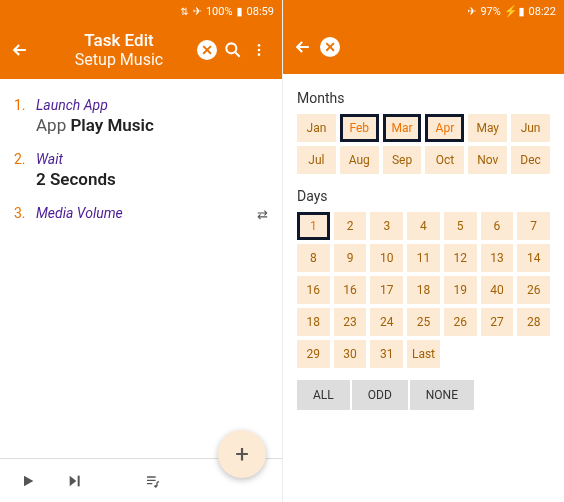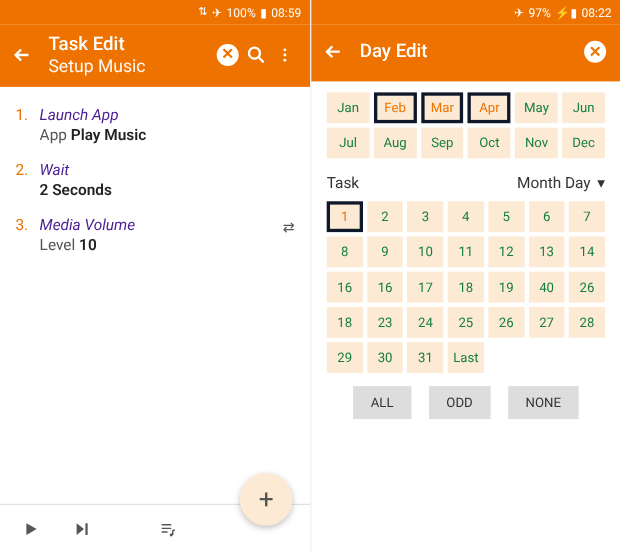--- a/index.html
+++ b/index.html
@@ -1,47 +1,47 @@
 <!DOCTYPE html>
 <html><head>
 <meta charset="utf-8">
 <style>
   * { box-sizing: border-box; margin: 0; padding: 0; }
   body { font-family: Roboto, -apple-system, sans-serif; background: #fff; display: flex; }
   .phone { width: 282px; height: 502px; background: #fff; display: flex; flex-direction: column; position: relative; }
   .phone + .phone { border-left: 1px solid #eee; }
   .statusbar { height: 22px; background: #ee7200; color: #fff; display: flex; align-items: center; justify-content: flex-end; padding: 0 8px; font-size: 11px; gap: 4px; }
   .statusbar .wifi { font-size: 10px; }
-  .appbar { background: #ee7200; color: #fff; display: flex; align-items: center; padding: 8px 10px 10px 10px; min-height: 52px; }
+  .appbar { background: #ee7200; color: #fff; display: flex; align-items: center; padding: 8px 10px 10px 10px; min-height: 52px; text-align: center; }
   .appbar .back { width: 24px; cursor: pointer; }
   .appbar .titles { flex: 1; margin-left: 10px; }
   .appbar .title { font-size: 17px; font-weight: 500; }
   .appbar .subtitle { font-size: 16px; opacity: .95; }
   .appbar .act { width: 26px; display: flex; align-items: center; justify-content: center; cursor: pointer; }
   .clearcircle { width: 20px; height: 20px; border-radius: 50%; background: #fff; color: #ee7200; display: flex; align-items: center; justify-content: center; font-size: 14px; font-weight: bold; }
   .content { flex: 1; overflow: hidden; padding: 10px 14px; }
   .taskitem { display: flex; padding: 8px 0; position: relative; }
   .tasknum { color: #ee7200; width: 22px; font-size: 14px; }
   .tasktxt .name { font-size: 14px; color: #4c1d95; font-style: italic; }
-  .tasktxt .detail { font-size: 14px; color: #555; margin-top: 2px; }
+  .tasktxt .detail { font-size: 17px; color: #555; margin-top: 2px; }
   .tasktxt .detail b { color: #222; font-weight: 600; }
   .swap { position: absolute; right: 0; top: 10px; color: #555; font-size: 13px; }
   .bottombar { height: 44px; border-top: 1px solid #ddd; display: flex; align-items: center; padding: 0 20px; gap: 30px; }
   .bottombar .icon { color: #555; cursor: pointer; }
   .bottombar .spacer { flex: 1; }
   .fab { position: absolute; bottom: 24px; right: 16px; width: 48px; height: 48px; border-radius: 50%; background: #fdead4; display: flex; align-items: center; justify-content: center; font-size: 24px; color: #555; box-shadow: 0 2px 6px rgba(0,0,0,.25); cursor: pointer; }
 
   .secthdr { font-size: 14px; color: #333; margin: 6px 0 8px 0; display: flex; align-items: center; }
   .secthdr .right { margin-left: auto; display: flex; align-items: center; gap: 6px; cursor: pointer; }
   .grid { display: grid; gap: 4px; }
   .grid.m { grid-template-columns: repeat(6, 1fr); }
   .grid.d { grid-template-columns: repeat(7, 1fr); margin-bottom: 12px; }
-  .cell { background: #fdead4; height: 28px; display: flex; align-items: center; justify-content: center; font-size: 12px; color: #15803d; cursor: pointer; border: 1px solid transparent; }
+  .cell { background: #fdead4; height: 28px; display: flex; align-items: center; justify-content: center; font-size: 12px; color: #a16207; cursor: pointer; border: 1px solid transparent; }
   .cell.sel { border: 3px solid #0f172a; color: #ee7200; }
-  .btnrow { display: flex; gap: 16px; justify-content: center; }
+  .btnrow { display: flex; gap: 2px; }
   .btn { background: #ddd; padding: 8px 16px; font-size: 12px; color: #333; cursor: pointer; }
   svg { display: block; }
 </style>
 </head>
 <body>
 
 <div class="phone">
   <div class="statusbar">
     <span class="wifi">⇅</span>
     <span>✈</span>
@@ -88,21 +88,20 @@
         <div class="tasknum">2.</div>
         <div class="tasktxt">
           <div class="name">Wait</div>
           <div class="detail"><b>2 Seconds</b></div>
         </div>
       </div>
       <div class="taskitem">
         <div class="tasknum">3.</div>
         <div class="tasktxt">
           <div class="name">Media Volume</div>
-          <div class="detail"><span>Level</span> <b>10</b></div>
         </div>
         <div class="swap">⇄</div>
       </div>
     </div>
   <div class="fab">+</div>
   <div class="bottombar">
     <div class="icon">
         <svg width="16" height="16" viewBox="0 0 24 24" fill="#555">
           <path d="M6 4l14 8-14 8z"></path>
         </svg>
@@ -131,48 +130,44 @@
     <span>97%</span>
     <span>⚡▮</span>
     <span>08:22</span>
   </div>
   <div class="appbar">
     <div class="back">
       <svg width="20" height="20" viewBox="0 0 24 24" fill="none" stroke="#fff" stroke-width="2.5">
           <path d="M19 12H5M11 18l-6-6 6-6"></path>
         </svg>
     </div>
-    <div class="titles">
-      <div class="title">Day Edit</div>
-    </div>
     <div class="act">
         <div class="clearcircle">✕</div>
       </div>
   </div>
   <div class="content">
+    <div class="secthdr">
+        <span>Months</span>
+      </div>
     <div class="grid m" id="months">
         <div class="cell">Jan</div>
         <div class="cell sel">Feb</div>
         <div class="cell sel">Mar</div>
         <div class="cell sel">Apr</div>
         <div class="cell">May</div>
         <div class="cell">Jun</div>
         <div class="cell">Jul</div>
         <div class="cell">Aug</div>
         <div class="cell">Sep</div>
         <div class="cell">Oct</div>
         <div class="cell">Nov</div>
         <div class="cell">Dec</div>
       </div>
     <div class="secthdr" style="margin-top:14px">
-      <span>Task</span>
-      <div class="right">
-        <span>Month Day</span>
-        <span>▾</span>
-      </div>
+      <span>Days</span>
     </div>
     <div class="grid d" id="days">
         <div class="cell sel">1</div>
         <div class="cell">2</div>
         <div class="cell">3</div>
         <div class="cell">4</div>
         <div class="cell">5</div>
         <div class="cell">6</div>
         <div class="cell">7</div>
         <div class="cell">8</div>

